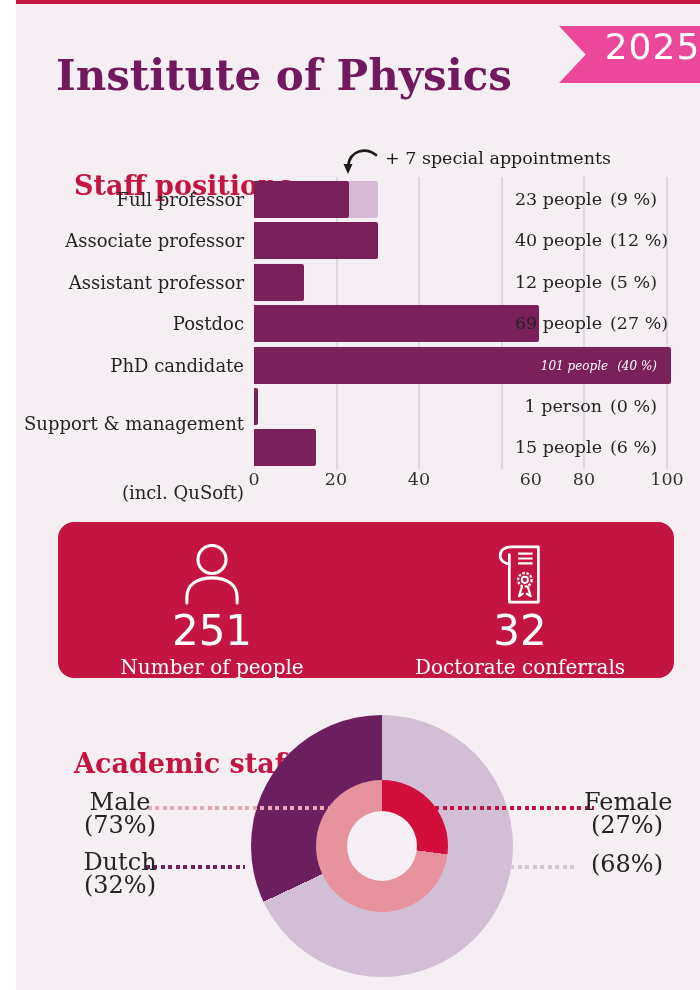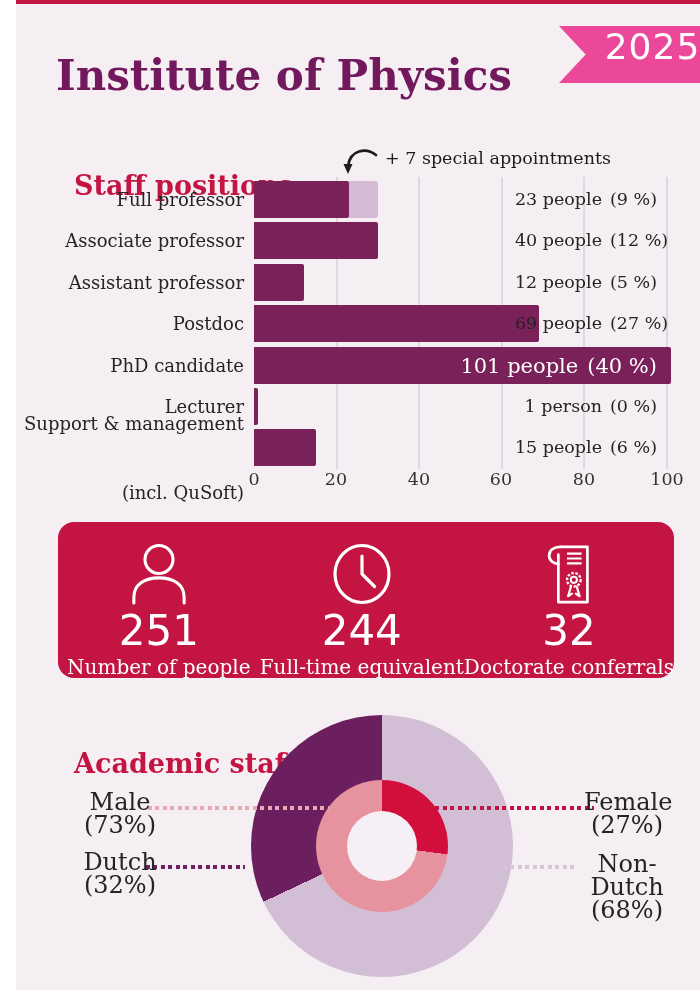--- a/index.html
+++ b/index.html
@@ -27,21 +27,21 @@
   .annot-arrow{left:326px;top:147px;}
   .bar-row{left:0;width:700px;height:37px;}
   .cat{left:0;top:0;width:228px;height:37px;display:flex;flex-direction:column;justify-content:center;align-items:flex-end;
        font-size:18px;line-height:21px;text-align:right;color:#262324;}
   .cat.shift{transform:translateY(10px);gap:48px;}
   .bar{left:238px;top:0;height:37px;background:#7B2159;border-radius:0 2px 2px 0;}
   .bar-ext{top:0;height:37px;background:#D5BAD3;border-radius:0 3px 3px 0;}
   .val-people{left:450px;top:0;width:136px;height:37px;line-height:37px;text-align:right;font-size:17.5px;}
   .val-pct{left:594px;top:0;width:95px;height:37px;line-height:37px;text-align:left;font-size:17.5px;}
   .val-inside{left:238px;top:0;width:403px;height:37px;display:flex;justify-content:flex-end;align-items:center;gap:9px;
-      color:#fff;font-size:21px;}
+      color:#fff;font-size:12px;font-style:italic;}
   
   .stats-box{left:42px;top:522px;width:616px;height:156px;background:#C31442;border-radius:16px;
       display:flex;padding-top:13px;box-sizing:border-box;}
   .stat-col{flex:1;display:flex;flex-direction:column;align-items:center;color:#fff;justify-content:flex-end;}
   .stat-icon{height:63px;display:flex;align-items:center;justify-content:center;}
   .stat-value{font-family:"DejaVu Sans","Liberation Sans",sans-serif;font-size:42px;line-height:44px;margin-top:4px;}
   .stat-label{font-size:20px;line-height:22px;margin-top:3px;white-space:nowrap;}
   
   .donut-outer{left:235px;top:715px;width:262px;height:262px;border-radius:50%;}
   .donut-inner{left:300px;top:780px;width:132px;height:132px;border-radius:50%;}
@@ -117,65 +117,52 @@
         <span>PhD candidate</span>
       </div>
     <div class="abs bar" style="width: 417.13px; background: rgb(123, 33, 89);"></div>
     <div class="abs val-inside">
       <span>101 people</span>
         <span>(40 %)</span>
     </div>
   </div>
 
   <div class="abs bar-row" style="top:388px;">
-    <div class="abs cat">
-        <span>Lecturer</span>
-      </div>
     <div class="abs bar" style="width: 4.13px; background: rgb(123, 33, 89);"></div>
     <div class="abs val-people">1 person</div>
     <div class="abs val-pct">(0 %)</div>
   </div>
 
   <div class="abs bar-row" style="top:429px;">
     <div class="abs cat shift">
       <span>Support &amp; management</span>
         <span>(incl. QuSoft)</span>
     </div>
     <div class="abs bar" style="width: 61.95px; background: rgb(123, 33, 89);"></div>
     <div class="abs val-people">15 people</div>
     <div class="abs val-pct">(6 %)</div>
   </div>
 
   <div class="abs tick" style="left:218px;">0</div>
   <div class="abs tick" style="left:300px;">20</div>
   <div class="abs tick" style="left:383px;">40</div>
-  <div class="abs tick" style="left:465px;">60</div>
+  <div class="abs tick" style="left:486px;text-align:right;">60</div>
   <div class="abs tick" style="left:548px;">80</div>
   <div class="abs tick" style="left:631px;">100</div>
 
   <div class="abs stats-box">
     <div class="stat-col">
       <div class="stat-icon">
         <svg width="58" height="62" viewBox="0 0 60 64">
           <circle cx="30" cy="17" r="14.5" fill="none" stroke="#fff" stroke-width="3.2"></circle>
           <path d="M4 62 V56 C4 43 15 36 30 36 C45 36 56 43 56 56 V62" fill="none" stroke="#fff" stroke-width="3.2" stroke-linecap="round"></path>
         </svg>
       </div>
       <div class="stat-value">251</div>
       <div class="stat-label">Number of people</div>
-    </div>
-    <div class="stat-col">
-      <div class="stat-icon">
-        <svg width="60" height="62" viewBox="0 0 60 62">
-          <ellipse cx="30" cy="31" rx="27" ry="28.5" fill="none" stroke="#fff" stroke-width="3.2"></ellipse>
-          <path d="M30 31 V13 M30 31 L42.5 43.5" fill="none" stroke="#fff" stroke-width="3.2" stroke-linecap="round"></path>
-        </svg>
-      </div>
-      <div class="stat-value">244</div>
-      <div class="stat-label">Full-time equivalent</div>
     </div>
     <div class="stat-col">
       <div class="stat-icon">
         <svg width="52" height="62" viewBox="0 0 52 64">
           <path d="M15 21.5 V61 H45 V4 H17" fill="none" stroke="#fff" stroke-width="2.8" stroke-linejoin="round"></path>
           <path d="M17 4 C10 4 5.5 7.6 5.5 12.8 C5.5 18 10 21.5 15 21.5 L15 12" fill="none" stroke="#fff" stroke-width="2.8" stroke-linecap="round"></path>
           <path d="M24 11 H39 M24 16 H39 M24 21 H39" stroke="#fff" stroke-width="2.2"></path>
           <circle cx="31" cy="38" r="7" fill="none" stroke="#fff" stroke-width="2.4" stroke-dasharray="2.6 1.7"></circle>
           <circle cx="31" cy="38" r="3.2" fill="none" stroke="#fff" stroke-width="2"></circle>
           <path d="M28 45 L25 55 L29 52.2 M34 45 L37 55 L33 52.2" fill="none" stroke="#fff" stroke-width="2.2" stroke-linejoin="round" stroke-linecap="round"></path>
@@ -203,17 +190,16 @@
   </div>
   <div class="abs callout-label" style="left:568px;top:791px;width:86px;">
     <div>Female</div>
       <div>(27%)</div>
   </div>
   <div class="abs callout-label" style="left:62px;top:851px;width:84px;">
     <div>Dutch</div>
       <div>(32%)</div>
   </div>
   <div class="abs callout-label" style="left:561px;top:853px;width:100px;">
-    <div>Non-Dutch</div>
       <div>(68%)</div>
   </div>
 
 </div>
 
 </body></html>

